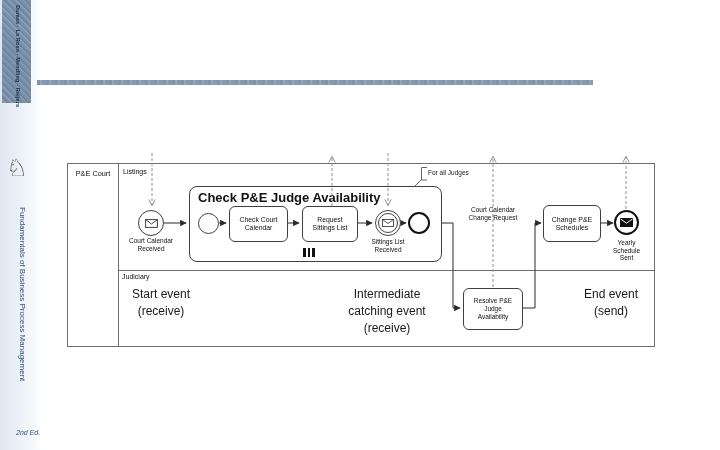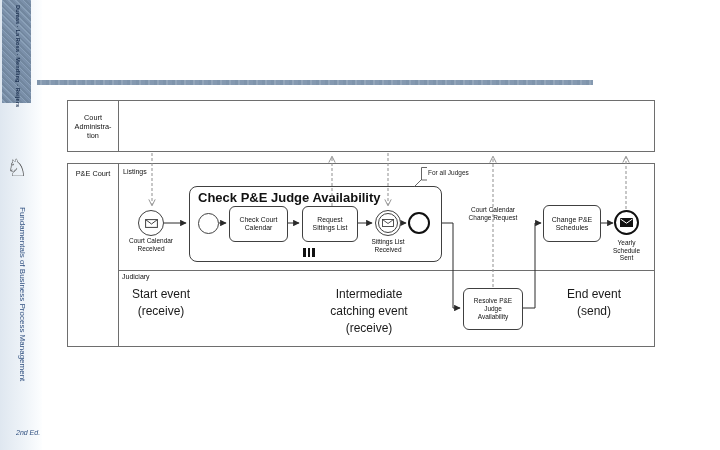--- a/index.html
+++ b/index.html
@@ -61,25 +61,20 @@
   <div class="sidebar">
     <div class="denim"></div>
     <div class="v-text authors">Dumas · La Rosa · Mendling · Reijers</div>
     <div class="knight">♘</div>
     <div class="v-text booktitle">Fundamentals of Business Process Management</div>
     <div class="edition">2nd Ed.</div>
   </div>
 
   <div class="accent-bar"></div>
 
-  <div class="pool" style="left:67px;top:100px;width:588px;height:52px;">
-    <div class="pool-label">Court
-Administra-
-tion</div>
-  </div>
 
   <div class="pool" style="left:67px;top:163px;width:588px;height:184px;">
     <div class="pool-label top-align">P&amp;E Court</div>
     <div class="lane-div" style="left:51px;top:106px;width:535px;"></div>
     <div class="lane-label" style="left:55px;top:4px;">Listings</div>
     <div class="lane-label" style="left:54px;top:109px;">Judiciary</div>
   </div>
 
   <div class="subprocess" style="left:189px;top:186px;width:253px;height:76px;">
     <div class="sub-title">Check P&amp;E Judge Availability</div>
@@ -172,19 +167,19 @@
   <div class="ev-label" style="left:604px;top:239px;width:45px;">Yearly
 Schedule
 Sent</div>
 
   <div class="task" style="left:463px;top:288px;width:60px;height:42px;font-size:6.5px;">Resolve P&amp;E
 Judge
 Availability</div>
 
   <div class="callout" style="left:111px;top:286px;width:100px;">Start event
 (receive)</div>
-  <div class="callout" style="left:308px;top:286px;width:122px;">Intermediate
+  <div class="callout" style="left:326px;top:286px;width:122px;">Intermediate
 catching event
 (receive)</div>
-  <div class="callout" style="left:544px;top:286px;width:100px;">End event
+  <div class="callout" style="left:561px;top:286px;width:100px;">End event
 (send)</div>
 
 </div>
 
 </body></html>

